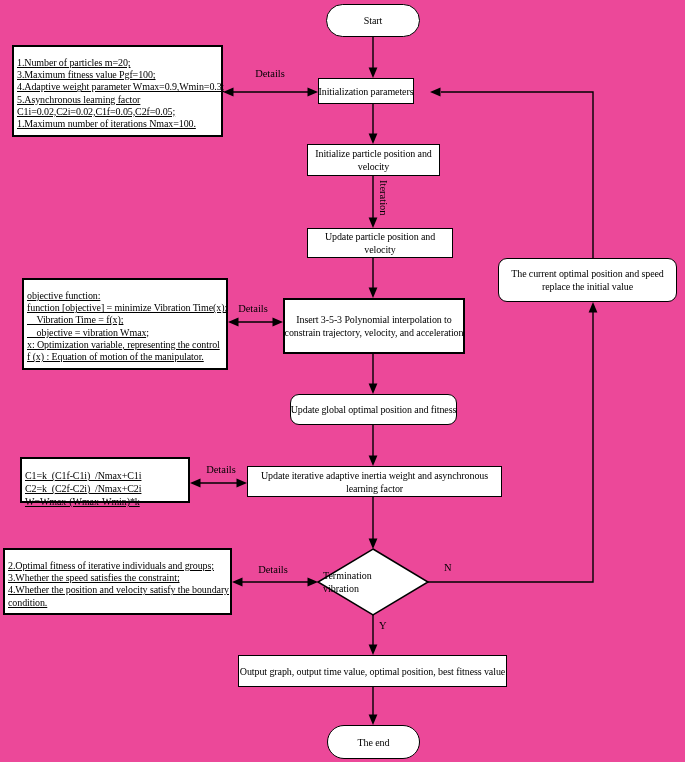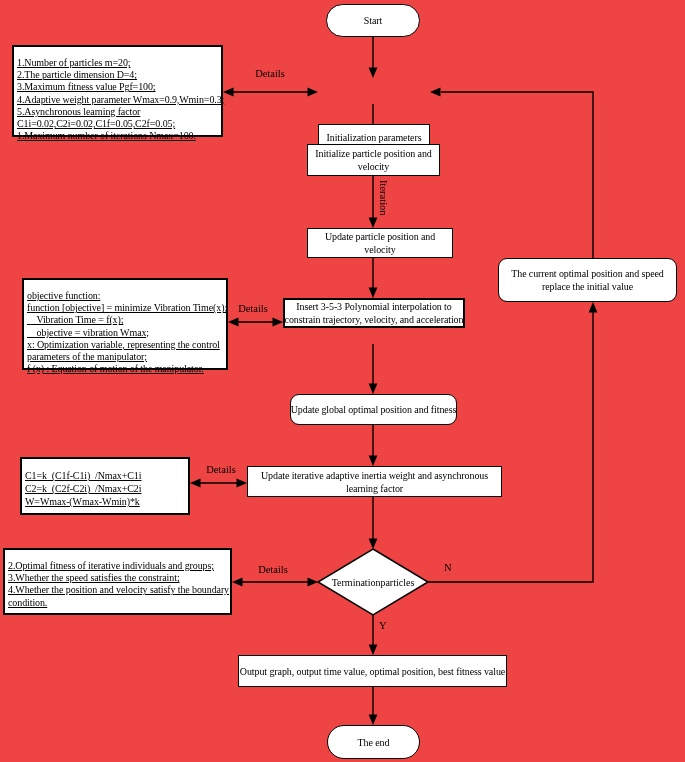--- a/index.html
+++ b/index.html
@@ -1,20 +1,20 @@
 <!DOCTYPE html>
 <html><head>
 <meta charset="utf-8">
 <style>
   html, body { margin: 0; padding: 0; background: #ffffff; }
   #stage {
     position: relative;
     width: 685px;
     height: 762px;
-    background: #ef4444;
+    background: #ec4899;
     font-family: "Liberation Serif", "DejaVu Serif", serif;
     color: #000000;
     overflow: hidden;
   }
   #edges-svg {
     position: absolute;
     left: 0; top: 0;
     width: 685px; height: 762px;
     z-index: 1;
   }
@@ -58,21 +58,22 @@
   }
   .lbl.center { text-align: center; }
   .vertical {
     writing-mode: vertical-rl;
   }
   .diamond-label {
     position: absolute;
     left: 323px; top: 555px;
     width: 100px; height: 54px;
     display: flex;
-    align-items: center;
+    flex-direction: column;
+    align-items: flex-start;
     justify-content: center;
     font-size: 10px;
     line-height: 13px;
     z-index: 2;
     text-align: center;
   }
 </style>
 </head>
 <body>
 
@@ -117,87 +118,85 @@
       <polygon points="242.5,577.6 242.5,586.4 232,582"></polygon>
       <polygon points="307.5,577.6 307.5,586.4 318,582"></polygon>
     </g>
     <polygon points="373,549 428,582 373,615 318,582" fill="#fff" stroke="#000" stroke-width="1.5"></polygon>
   </svg>
 
   <div class="box oval" style="left:326px; top:4px; width:94px; height:33px;">
     <div>Start</div>
   </div>
 
-  <div class="box" style="left:318px; top:78px; width:112px; height:26px;margin-top:46px;">
+  <div class="box" style="left:318px; top:78px; width:96px; height:26px;">
     <div>Initialization parameters</div>
   </div>
 
   <div class="box" style="left:307px; top:144px; width:133px; height:32px;">
     <div>Initialize particle position and</div>
     <div>velocity</div>
   </div>
 
   <div class="box" style="left:307px; top:228px; width:146px; height:30px;">
     <div>Update particle position and</div>
     <div>velocity</div>
   </div>
 
-  <div class="box thick" style="left:283px; top:298px; width:182px; height:30px;">
+  <div class="box thick" style="left:283px; top:298px; width:182px; height:56px;">
     <div>Insert 3-5-3 Polynomial interpolation to</div>
     <div>constrain trajectory, velocity, and acceleration</div>
   </div>
 
   <div class="box" style="left:290px; top:394px; width:167px; height:31px;border-radius:9px;">
     <div>Update global optimal position and fitness</div>
   </div>
 
   <div class="box" style="left:247px; top:466px; width:255px; height:31px;">
     <div>Update iterative adaptive inertia weight and asynchronous</div>
     <div>learning factor</div>
   </div>
 
   <div class="diamond-label">
     <div>Termination</div>
-    <div>particles</div>
+    <div>vibration</div>
   </div>
 
   <div class="box" style="left:498px; top:258px; width:179px; height:44px;border-radius:9px;">
     <div>The current optimal position and speed</div>
     <div>replace the initial value</div>
   </div>
 
   <div class="box" style="left:238px; top:655px; width:269px; height:32px;">
     <div>Output graph, output time value, optimal position, best fitness value</div>
   </div>
 
   <div class="box oval" style="left:327px; top:725px; width:93px; height:34px;">
     <div>The end</div>
   </div>
 
   <div class="note" style="left:12px; top:45px; width:211px; height:92px;">
     <div>1.Number of particles m=20;</div>
-    <div>2.The particle dimension D=4;</div>
     <div>3.Maximum fitness value Pgf=100;</div>
     <div>4.Adaptive weight parameter Wmax=0.9,Wmin=0.3;</div>
     <div>5.Asynchronous learning factor</div>
     <div>C1i=0.02,C2i=0.02,C1f=0.05,C2f=0.05;</div>
     <div>1.Maximum number of iterations Nmax=100.</div>
   </div>
 
   <div class="note" style="left:22px; top:278px; width:206px; height:92px;">
     <div>objective function:</div>
     <div>function [objective] = minimize Vibration Time(x);</div>
     <div>    Vibration Time = f(x);</div>
     <div>    objective = vibration Wmax;</div>
     <div>x: Optimization variable, representing the control</div>
-    <div>parameters of the manipulator;</div>
     <div>f (x) : Equation of motion of the manipulator.</div>
   </div>
 
-  <div class="note" style="left:20px; top:457px; width:170px; height:58px; line-height:13px;">
+  <div class="note" style="left:20px; top:457px; width:170px; height:46px; line-height:13px;">
     <div>C1=k  (C1f-C1i)  /Nmax+C1i</div>
     <div>C2=k  (C2f-C2i)  /Nmax+C2i</div>
     <div>W=Wmax-(Wmax-Wmin)*k</div>
   </div>
 
   <div class="note" style="left:3px; top:548px; width:229px; height:67px;">
     <div>2.Optimal fitness of iterative individuals and groups;</div>
     <div>3.Whether the speed satisfies the constraint;</div>
     <div>4.Whether the position and velocity satisfy the boundary</div>
     <div>condition.</div>

